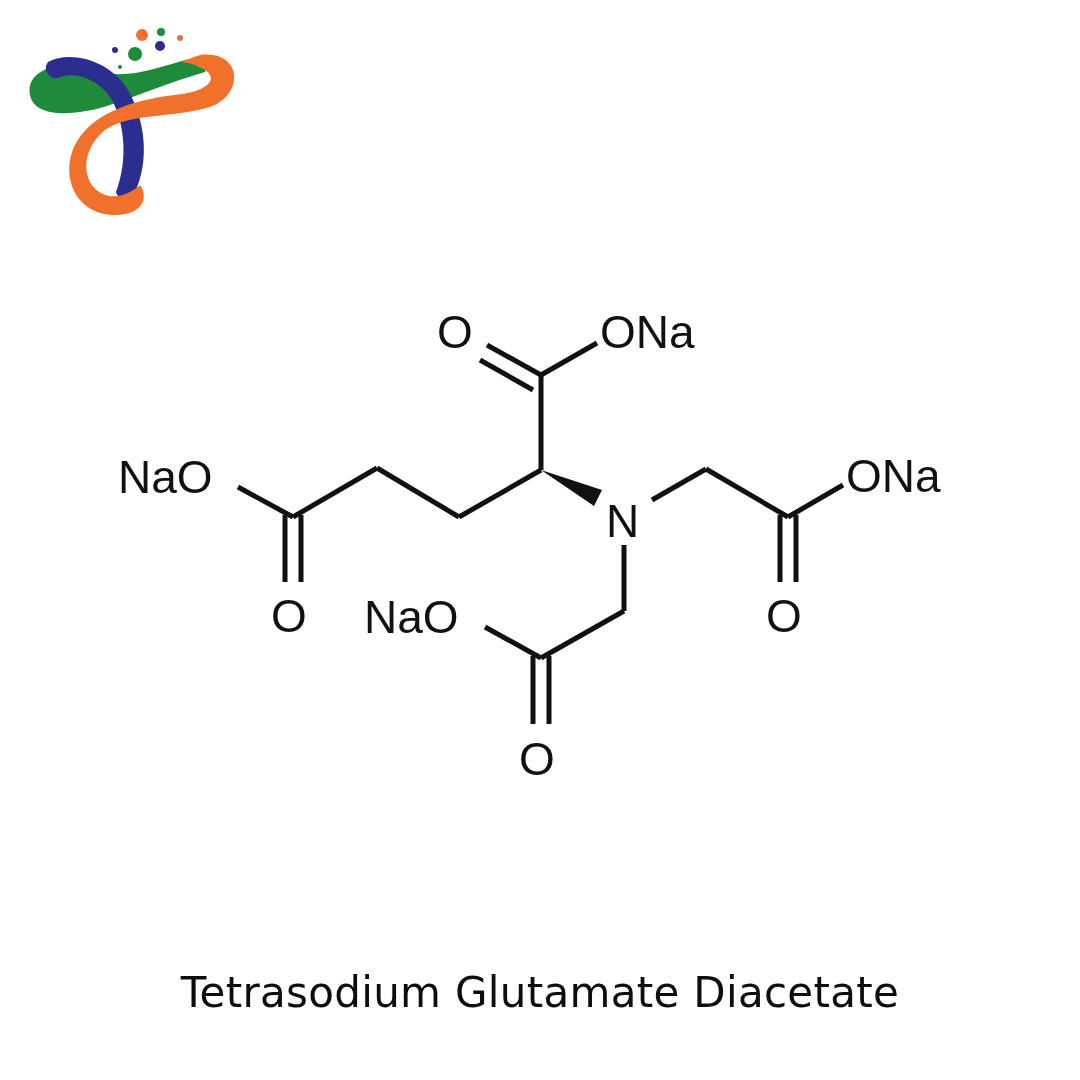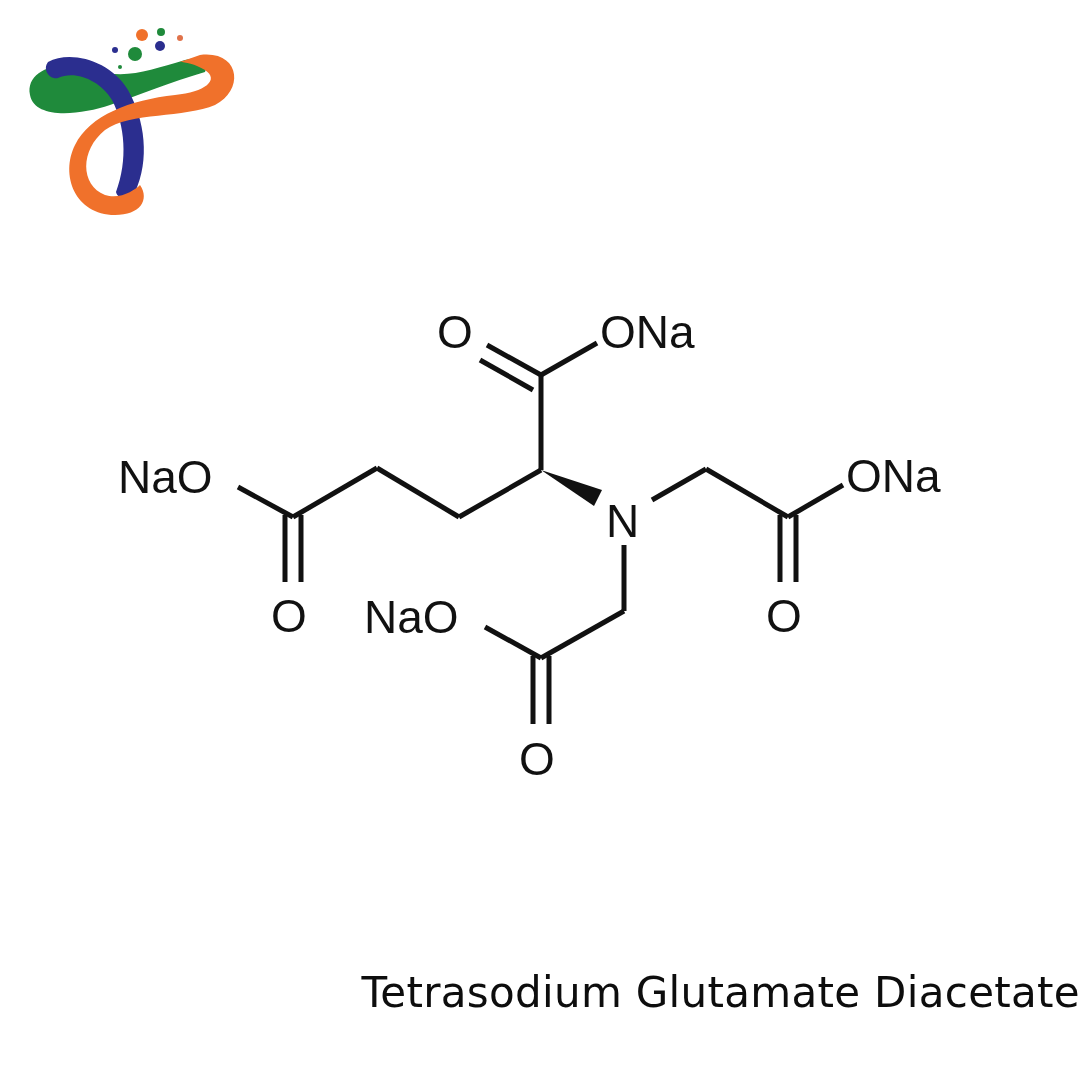--- a/index.html
+++ b/index.html
@@ -2,21 +2,21 @@
 <html><head>
   <meta charset="utf-8">
   <style>
     html, body { margin: 0; padding: 0; background: #ffffff; }
     body { width: 1080px; height: 1080px; position: relative; overflow: hidden; }
     .logo { position: absolute; left: 0; top: 0; width: 260px; height: 240px; }
     .structure { position: absolute; left: 0; top: 0; width: 1080px; height: 900px; }
     .atom { font-family: "Liberation Sans", sans-serif; font-size: 46px; fill: #111111; }
     .bond { stroke: #111111; stroke-width: 5; stroke-linecap: butt; fill: none; }
     .caption {
-      position: absolute; left: 0; top: 968px; width: 1080px; text-align: right;
+      position: absolute; left: 0; top: 968px; width: 1080px; text-align: center;
       font-family: "DejaVu Sans", sans-serif; font-size: 42px; color: #0d0d0d;
       letter-spacing: 0.3px;
     }
   </style>
 </head>
 <body>
 
 <svg class="logo" viewBox="0 0 260 240" xmlns="http://www.w3.org/2000/svg">
 
   <path d="M30 95 C 25 70, 60 58, 95 70 C 125 80, 150 70, 185 60 C 200 56, 210 62, 205 72 C 170 82, 140 95, 110 105 C 80 115, 35 120, 30 95 Z" fill="#1f8a3b"></path>

